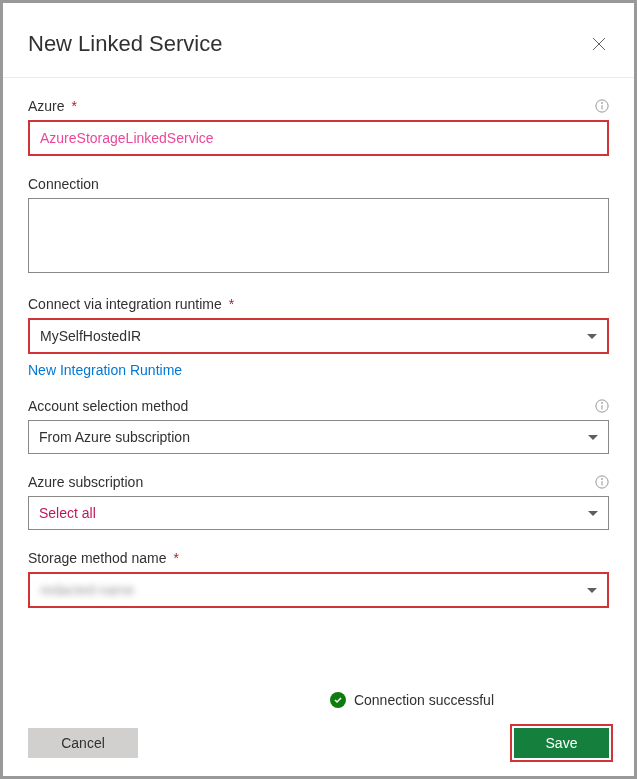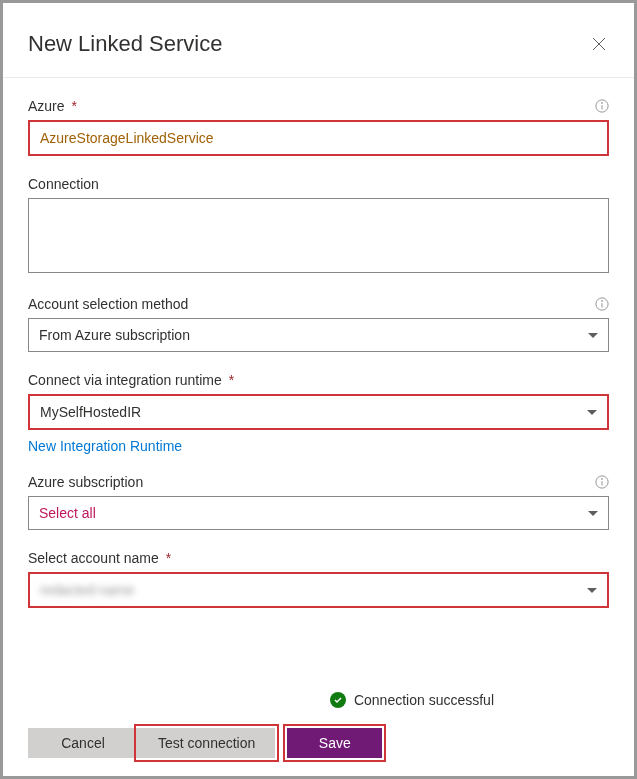--- a/index.html
+++ b/index.html
@@ -73,21 +73,21 @@
       width: 14px;
       height: 14px;
       color: #8a8886;
     }
     .input-text {
       width: 100%;
       padding: 8px 10px;
       border: 1px solid #8a8886;
       font-size: 14px;
       font-family: inherit;
-      color: #a16207;
+      color: #ec4899;
       background: #fff;
     }
     .input-text.highlighted {
       border: 2px solid #d13438;
     }
     .textarea {
       width: 100%;
       height: 75px;
       padding: 8px 10px;
       border: 1px solid #8a8886;
@@ -159,20 +159,21 @@
     .status-icon svg {
       width: 10px;
       height: 10px;
     }
     .status-text {
       font-size: 14px;
       color: #323130;
     }
     .button-row {
       display: flex;
+      justify-content: space-between;
       align-items: center;
     }
     .button-group-right {
       display: flex;
       gap: 12px;
     }
     .btn {
       padding: 7px 20px;
       font-size: 14px;
       font-family: inherit;
@@ -186,21 +187,21 @@
       min-width: 110px;
     }
     .btn-test {
       background: #d2d0ce;
       color: #323130;
       min-width: 120px;
       outline: 2px solid #d13438;
       outline-offset: 2px;
     }
     .btn-save {
-      background: #701a75;
+      background: #15803d;
       color: #fff;
       min-width: 95px;
       outline: 2px solid #d13438;
       outline-offset: 2px;
     }
   </style>
 </head>
 <body>
 
 <div class="panel">
@@ -233,66 +234,66 @@
 
     <div class="field">
       <div class="field-label-row">
         <span class="field-label">Connection</span>
       </div>
       <textarea class="textarea" style=""></textarea>
     </div>
 
     <div class="field">
       <div class="field-label-row">
+        <div>
+          <span class="field-label">Connect via integration runtime</span>
+          <span class="required">*</span>
+        </div>
+      </div>
+      <div class="dropdown highlighted">
+        <span class="dropdown-value">MySelfHostedIR</span>
+        <span class="caret"></span>
+      </div>
+      <span class="link">New Integration Runtime</span>
+    </div>
+
+    <div class="field">
+      <div class="field-label-row">
         <span class="field-label">Account selection method</span>
         <svg class="info-icon" viewBox="0 0 16 16" fill="none" stroke="currentColor" stroke-width="1">
           <circle cx="8" cy="8" r="7"></circle>
           <line x1="8" y1="7" x2="8" y2="12"></line>
           <circle cx="8" cy="4.5" r="0.5" fill="currentColor"></circle>
         </svg>
       </div>
       <div class="dropdown">
         <span class="dropdown-value">From Azure subscription</span>
         <span class="caret"></span>
       </div>
     </div>
 
     <div class="field">
       <div class="field-label-row">
-        <div>
-          <span class="field-label">Connect via integration runtime</span>
-          <span class="required">*</span>
-        </div>
-      </div>
-      <div class="dropdown highlighted">
-        <span class="dropdown-value">MySelfHostedIR</span>
-        <span class="caret"></span>
-      </div>
-      <span class="link">New Integration Runtime</span>
-    </div>
-
-    <div class="field">
-      <div class="field-label-row">
         <span class="field-label">Azure subscription</span>
         <svg class="info-icon" viewBox="0 0 16 16" fill="none" stroke="currentColor" stroke-width="1">
           <circle cx="8" cy="8" r="7"></circle>
           <line x1="8" y1="7" x2="8" y2="12"></line>
           <circle cx="8" cy="4.5" r="0.5" fill="currentColor"></circle>
         </svg>
       </div>
       <div class="dropdown">
         <span class="dropdown-placeholder">Select all</span>
         <span class="caret"></span>
       </div>
     </div>
 
     <div class="field">
       <div class="field-label-row">
         <div>
-          <span class="field-label">Select account name</span>
+          <span class="field-label">Storage method name</span>
           <span class="required">*</span>
         </div>
       </div>
       <div class="dropdown highlighted">
         <span class="dropdown-value blurred-value">redacted-name</span>
         <span class="caret"></span>
       </div>
     </div>
 
   </div>
@@ -302,18 +303,17 @@
       <div class="status-icon">
         <svg viewBox="0 0 10 10" fill="none" stroke="#fff" stroke-width="1.5">
           <polyline points="2,5 4,7 8,3"></polyline>
         </svg>
       </div>
       <span class="status-text">Connection successful</span>
     </div>
     <div class="button-row">
       <button class="btn btn-cancel">Cancel</button>
       <div class="button-group-right">
-        <button class="btn btn-test">Test connection</button>
         <button class="btn btn-save">Save</button>
       </div>
     </div>
   </div>
 </div>
 
 </body></html>

